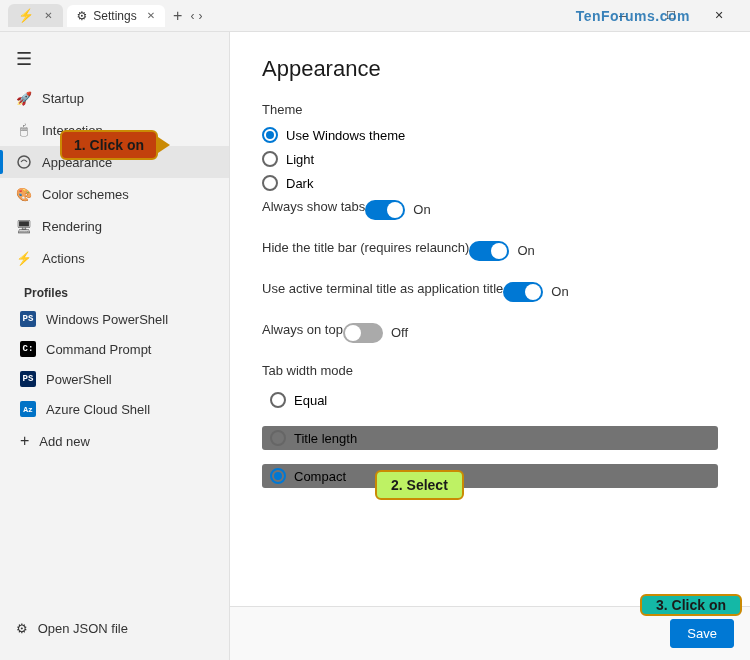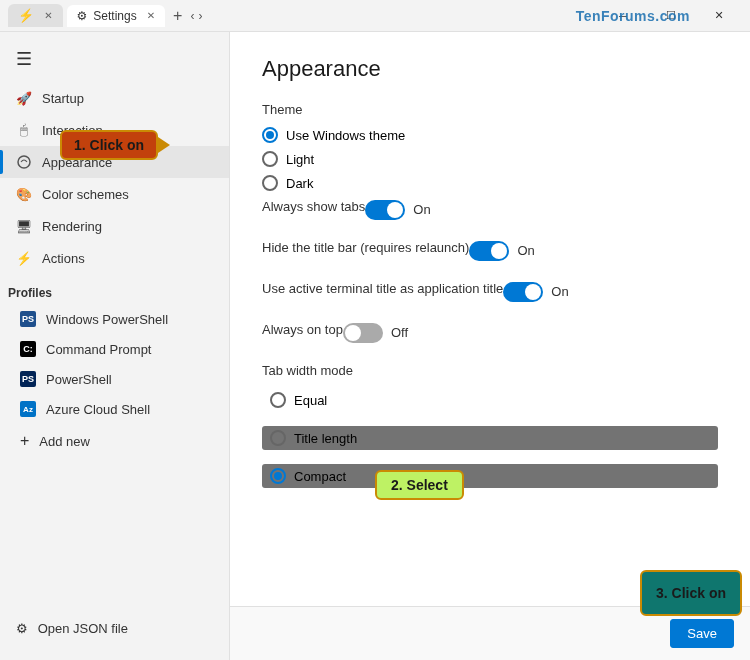--- a/index.html
+++ b/index.html
@@ -51,29 +51,29 @@
       position: relative;
     }
     .nav-item.active { background: #e5e5e5; }
     .nav-item.active::before {
       content: ''; position: absolute; left: 0; top: 4px; bottom: 4px;
       width: 3px; background: #0078d4; border-radius: 0 2px 2px 0;
     }
     .nav-icon { width: 16px; height: 16px; display: flex; align-items: center; justify-content: center; flex-shrink: 0; }
     .nav-label { font-size: 13px; }
     .profiles-header {
-      padding: 12px 16px 4px 8px; font-weight: 600; font-size: 12px; color: #333;
+      padding: 12px 16px 4px 24px; font-weight: 600; font-size: 12px; color: #333;
     }
     .profile-item {
       display: flex; align-items: center; gap: 10px;
       padding: 7px 16px 7px 20px; cursor: pointer; color: #333; font-size: 13px;
     }
     .profile-icon {
       width: 16px; height: 16px; display: flex; align-items: center;
-      justify-content: center; flex-shrink: 0;
+      justify-content: center; flex-shrink: 0; font-family: Liberation Mono, monospace;
     }
     .add-new {
       display: flex; align-items: center; gap: 10px;
       padding: 8px 16px 8px 20px; cursor: pointer; color: #333; font-size: 13px;
     }
     .sidebar-bottom {
       margin-top: auto; padding: 8px 16px;
     }
     .json-item {
       display: flex; align-items: center; gap: 10px; padding: 8px 0;
@@ -317,16 +317,16 @@
   </div>
 </div>
 
 <div style="position:fixed; left:375px; top:470px; z-index:100;">
   <div style="background:#bef264; border:2px solid #ca8a04; border-radius:6px; padding:5px 14px; font-size:14px; font-weight:700; color:#1a1a1a; display:inline-block;">
     <span>2. Select</span>
   </div>
 </div>
 
 <div style="position:fixed; right:8px; bottom:44px; z-index:100;">
-  <div style="background:#0f766e; border:2px solid #ca8a04; border-radius:6px; padding:13px 14px; font-size:14px; font-weight:700; color:#1a1a1a; display:inline-block;">
+  <div style="background:#14b8a6; border:2px solid #ca8a04; border-radius:6px; padding:1px 14px; font-size:14px; font-weight:700; color:#1a1a1a; display:inline-block;">
     <span>3. Click on</span>
   </div>
 </div>
 
 </body></html>

